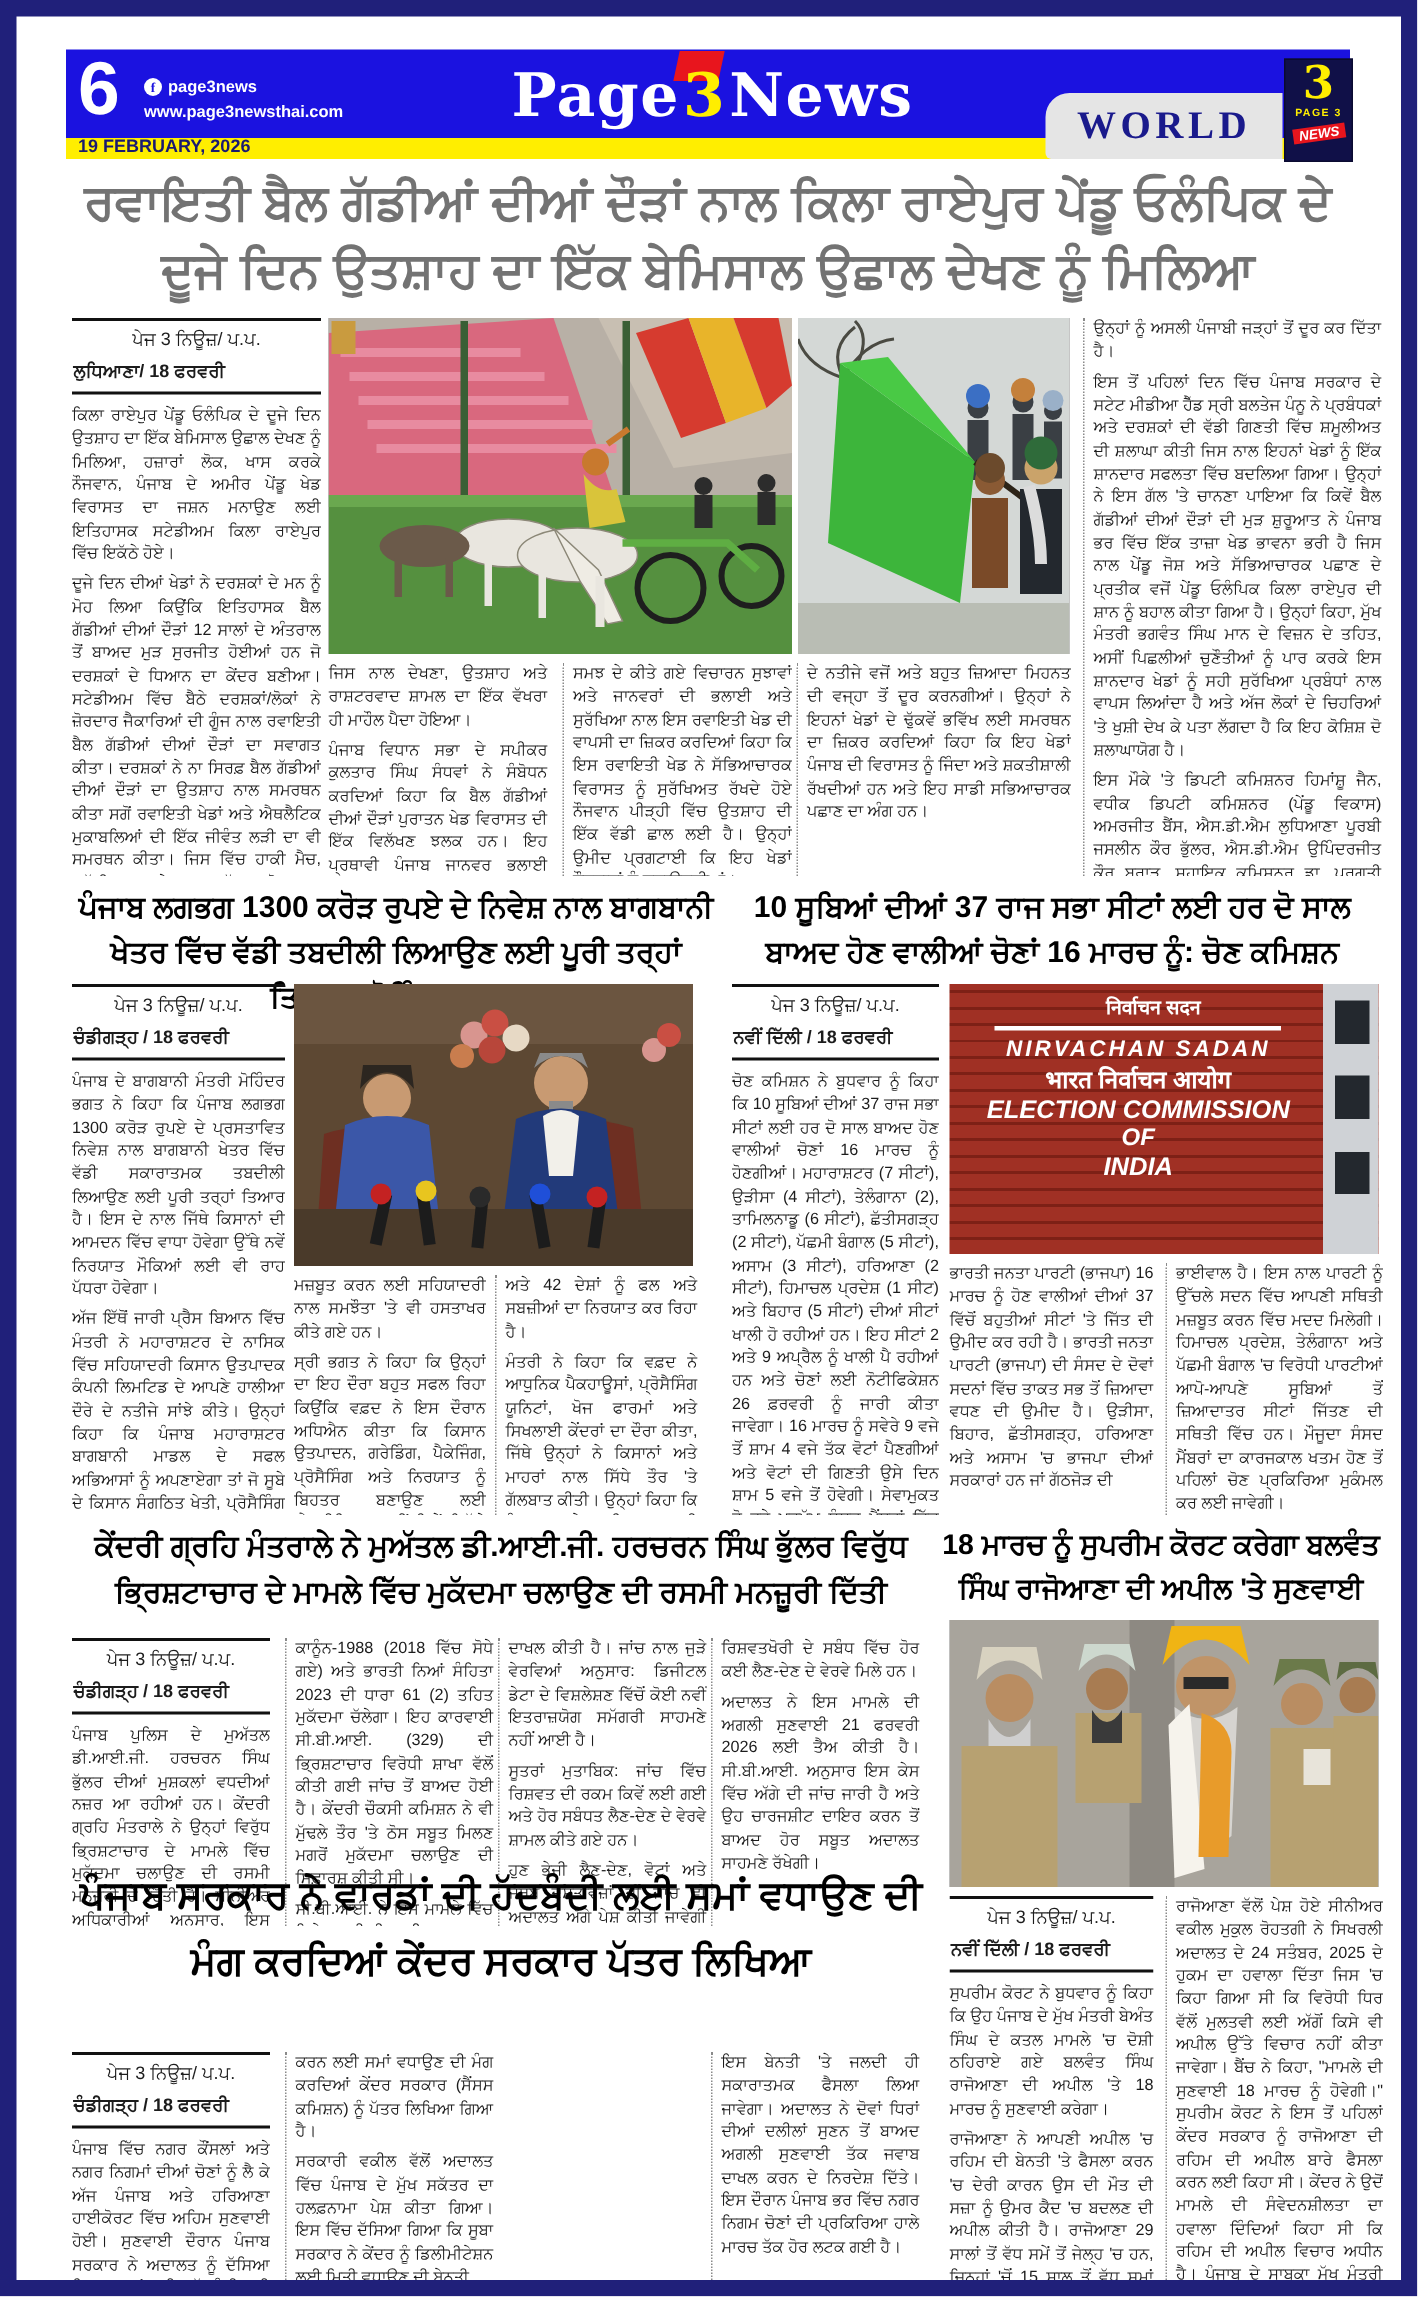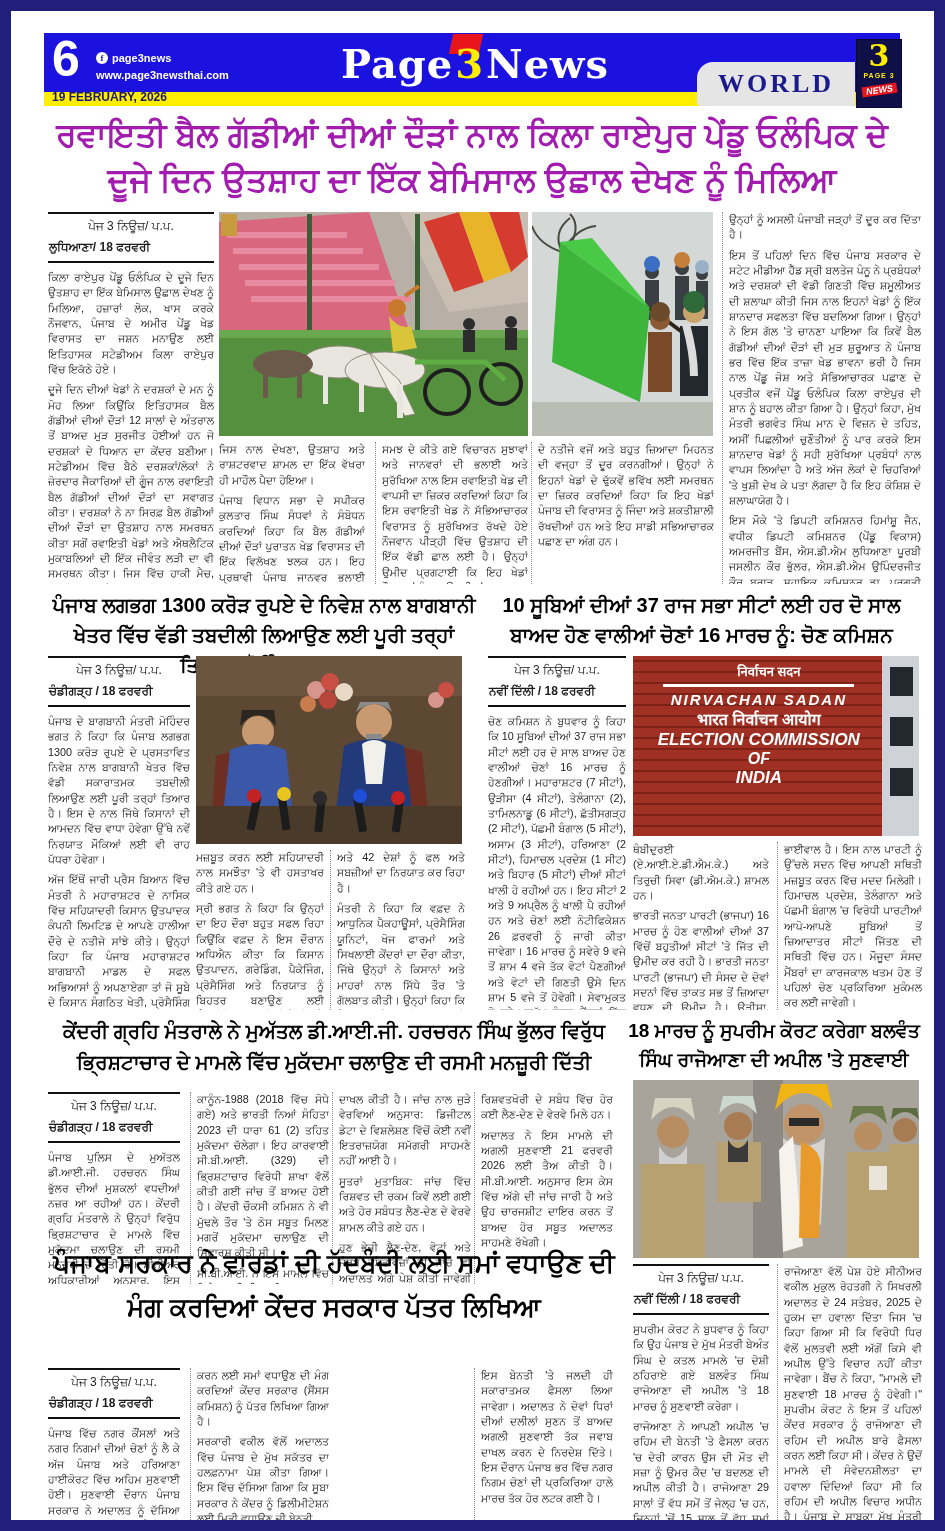--- a/index.html
+++ b/index.html
@@ -26,21 +26,21 @@
   .wtab span{font-family:"Liberation Serif",serif;font-weight:bold;font-size:26px;color:#1a1a8c;letter-spacing:3px;}
   .clogo{position:absolute;left:856px;top:39px;width:44px;height:67px;background:#101048;z-index:6;
          border:1px solid #0a0a30;text-align:center;}
   .clogo .cl3{color:#ffee00;font-size:30px;font-weight:bold;line-height:32px;font-family:"DejaVu Serif",serif;}
   .clogo .clp{color:#ffee00;font-size:7px;font-weight:bold;letter-spacing:1px;}
   .clogo .clr{display:inline-block;margin-top:3px;background:#e8151d;color:#fff;font-style:italic;font-weight:bold;
               font-size:9px;padding:0 4px;transform:rotate(-8deg);}
 
   
   .h1{position:absolute;left:44px;top:112px;width:856px;text-align:center;font-weight:bold;
-      font-size:33px;line-height:45px;color:#a21caf;}
+      font-size:33px;line-height:45px;color:#737373;}
   .hsub{position:absolute;text-align:center;font-weight:bold;color:#000;}
 
   
   .col{position:absolute;font-size:10.8px;line-height:1.42;text-align:justify;overflow:hidden;color:#1c1c1c;}
   .col p{margin:0 0 5px 0;}
   .dl{border-left:1px dotted #8a8a8a;padding-left:6px;}
   .byline-block{border-top:2px solid #111;border-bottom:2px solid #111;padding:4px 1px 5px;margin-bottom:7px;}
   .byline{text-align:center;font-weight:normal;font-size:12px;margin-bottom:4px;}
   .dateline{font-weight:bold;font-size:12px;}
 
@@ -305,21 +305,20 @@
       <div class="l6">INDIA</div>
     </div>
     <div class="edge"></div>
     <div class="win" style="top:6%;"></div>
     <div class="win" style="top:34%;"></div>
     <div class="win" style="top:62%;"></div>
   </div>
 
   <div class="col" style="left:633px;top:842px;width:136px;height:168px;">
     <div>
-        <p>ਥੰਬੀਦੁਰਈ (ਏ.ਆਈ.ਏ.ਡੀ.ਐਮ.ਕੇ.) ਅਤੇ ਤਿਰੁਚੀ ਸਿਵਾ (ਡੀ.ਐਮ.ਕੇ.) ਸ਼ਾਮਲ ਹਨ।</p>
         <p>ਭਾਰਤੀ ਜਨਤਾ ਪਾਰਟੀ (ਭਾਜਪਾ) 16 ਮਾਰਚ ਨੂੰ ਹੋਣ ਵਾਲੀਆਂ ਦੀਆਂ 37 ਵਿੱਚੋਂ ਬਹੁਤੀਆਂ ਸੀਟਾਂ 'ਤੇ ਜਿੱਤ ਦੀ ਉਮੀਦ ਕਰ ਰਹੀ ਹੈ। ਭਾਰਤੀ ਜਨਤਾ ਪਾਰਟੀ (ਭਾਜਪਾ) ਦੀ ਸੰਸਦ ਦੇ ਦੋਵਾਂ ਸਦਨਾਂ ਵਿੱਚ ਤਾਕਤ ਸਭ ਤੋਂ ਜ਼ਿਆਦਾ ਵਧਣ ਦੀ ਉਮੀਦ ਹੈ। ਉੜੀਸਾ, ਬਿਹਾਰ, ਛੱਤੀਸਗੜ੍ਹ, ਹਰਿਆਣਾ ਅਤੇ ਅਸਾਮ 'ਚ ਭਾਜਪਾ ਦੀਆਂ ਸਰਕਾਰਾਂ ਹਨ ਜਾਂ ਗੱਠਜੋੜ ਦੀ</p>
       </div>
   </div>
   <div class="col dl" style="left:777px;top:842px;width:138px;height:168px;">
     <div>
         <p>ਭਾਈਵਾਲ ਹੈ। ਇਸ ਨਾਲ ਪਾਰਟੀ ਨੂੰ ਉੱਚਲੇ ਸਦਨ ਵਿੱਚ ਆਪਣੀ ਸਥਿਤੀ ਮਜ਼ਬੂਤ ਕਰਨ ਵਿੱਚ ਮਦਦ ਮਿਲੇਗੀ। ਹਿਮਾਚਲ ਪ੍ਰਦੇਸ਼, ਤੇਲੰਗਾਨਾ ਅਤੇ ਪੱਛਮੀ ਬੰਗਾਲ 'ਚ ਵਿਰੋਧੀ ਪਾਰਟੀਆਂ ਆਪੋ-ਆਪਣੇ ਸੂਬਿਆਂ ਤੋਂ ਜ਼ਿਆਦਾਤਰ ਸੀਟਾਂ ਜਿੱਤਣ ਦੀ ਸਥਿਤੀ ਵਿੱਚ ਹਨ। ਮੌਜੂਦਾ ਸੰਸਦ ਮੈਂਬਰਾਂ ਦਾ ਕਾਰਜਕਾਲ ਖਤਮ ਹੋਣ ਤੋਂ ਪਹਿਲਾਂ ਚੋਣ ਪ੍ਰਕਿਰਿਆ ਮੁਕੰਮਲ ਕਰ ਲਈ ਜਾਵੇਗੀ।</p>
       </div>
   </div>
 
   <div class="hsub" style="left:44px;top:1016px;width:580px;font-size:20px;line-height:31px;">ਕੇਂਦਰੀ ਗ੍ਰਹਿ ਮੰਤਰਾਲੇ ਨੇ ਮੁਅੱਤਲ ਡੀ.ਆਈ.ਜੀ. ਹਰਚਰਨ ਸਿੰਘ ਭੁੱਲਰ ਵਿਰੁੱਧ ਭ੍ਰਿਸ਼ਟਾਚਾਰ ਦੇ ਮਾਮਲੇ ਵਿੱਚ ਮੁਕੱਦਮਾ ਚਲਾਉਣ ਦੀ ਰਸਮੀ ਮਨਜ਼ੂਰੀ ਦਿੱਤੀ</div>

